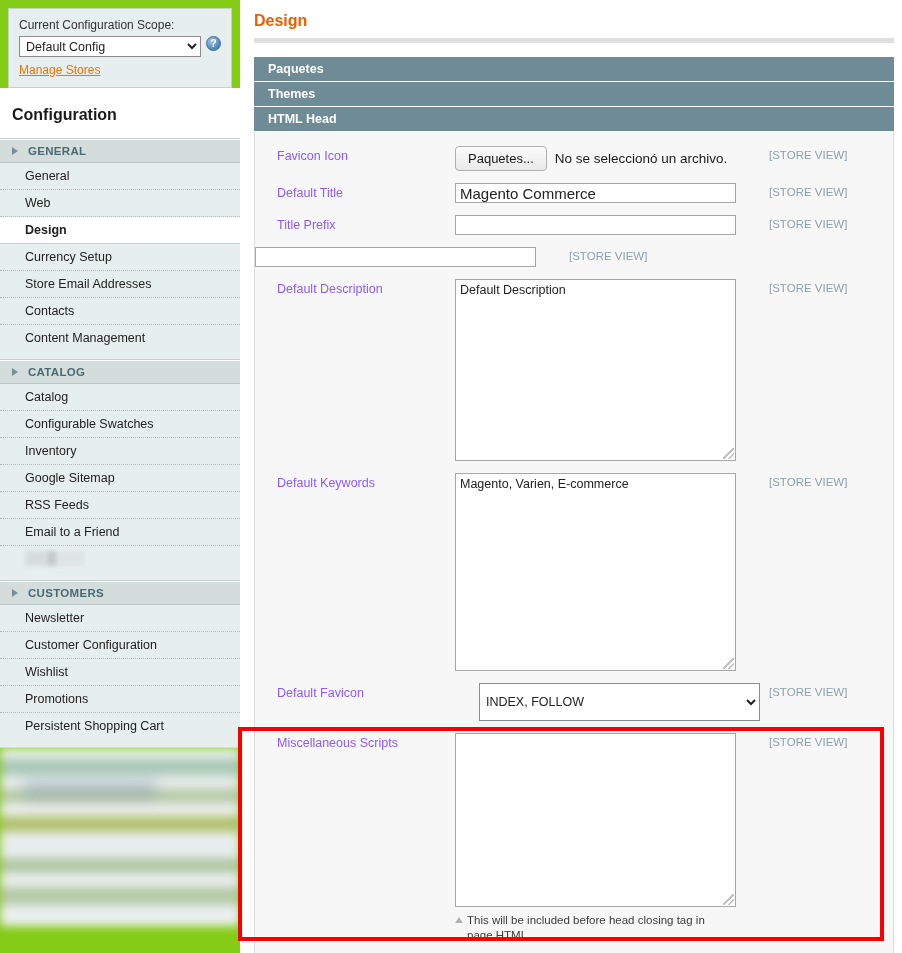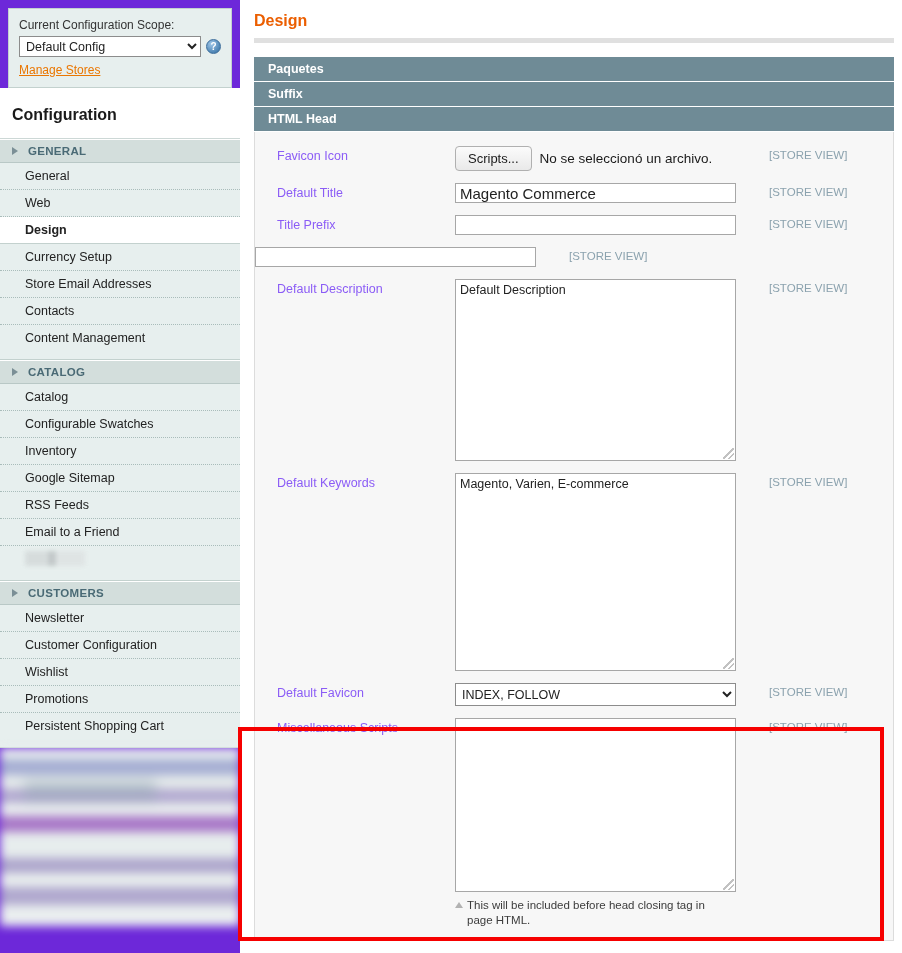--- a/index.html
+++ b/index.html
@@ -11,31 +11,31 @@
     font-size: 12px;
     color: #2f2f2f;
     overflow: hidden;
   }
   #root { position: relative; width: 902px; height: 953px; }
 
   
   #sidebar {
     position: absolute; left: 0; top: 0;
     width: 240px; height: 953px;
-    background: #6d28d9;
+    background: #84cc16;
     overflow: hidden;
   }
   .scope-box {
     margin: 8px 8px 0 8px;
     padding: 9px 10px 10px 10px;
     background: #e7efee;
     border: 1px solid #c3d1ce;
   }
   .scope-label { font-size: 12px; color: #333; margin-bottom: 4px; }
-  .scope-row { display: flex; align-items: center; gap: 5px; }
+  .scope-row { display: flex; gap: 5px; }
   select.scope-select {
     width: 185px; height: 21px;
     font-family: "Liberation Sans", sans-serif;
     font-size: 12.5px;
     border: 1px solid #8c8c8c;
     background: #fff;
     padding: 1px 2px;
     color: #222;
   }
   .help-icon {
@@ -171,25 +171,26 @@
   }
 
   input.txt {
     width: 281px; height: 20px;
     border: 1px solid #a7a7a7;
     padding: 1px 4px;
     font-family: "Liberation Sans", sans-serif;
     font-size: 15px; color: #222; background: #fff;
   }
   select.sel {
-    width: 281px; height: 23px;
+    width: 281px; height: 38px;
     border: 1px solid #8c8c8c;
     font-family: "Liberation Sans", sans-serif;
     font-size: 12.5px; color: #222; background: #fff;
     padding: 1px 2px;
+    margin-left: 24px;
   }
   textarea.ta {
     width: 281px;
     border: 1px solid #a7a7a7;
     background: #fff;
     font-family: "Liberation Sans", sans-serif;
     font-size: 12.5px; color: #222;
     padding: 3px 4px; resize: none;
     display: block;
   }
@@ -305,30 +306,30 @@
   </div>
 
   <div id="main">
 
     <div class="page-title">Design</div>
     <div class="title-rule"></div>
 
     <div class="sections">
 
       <div class="section-head">Paquetes</div>
-      <div class="section-head">Suffix</div>
+      <div class="section-head">Themes</div>
       <div class="section-head">HTML Head</div>
 
       <div class="section-body">
 
         <div class="field-row">
           <div class="field-label">Favicon Icon</div>
           <div class="field-control">
             <div class="file-row">
-              <button class="browse-btn">Scripts...</button>
+              <button class="browse-btn">Paquetes...</button>
               <span class="file-name">No se seleccionó un archivo.</span>
             </div>
           </div>
           <div class="field-scope">[STORE VIEW]</div>
         </div>
 
         <div class="field-row">
           <div class="field-label">Default Title</div>
           <div class="field-control">
             <input class="txt" type="text" value="Magento Commerce" style="">

